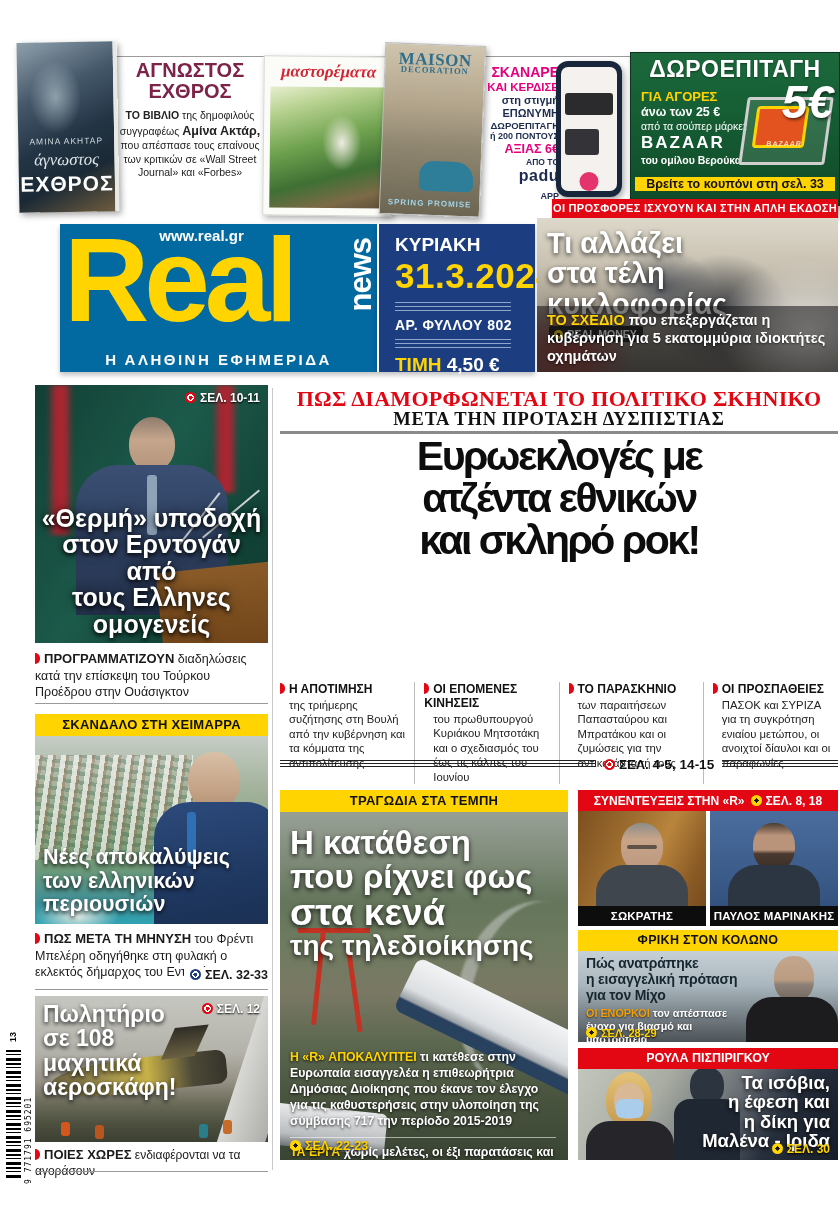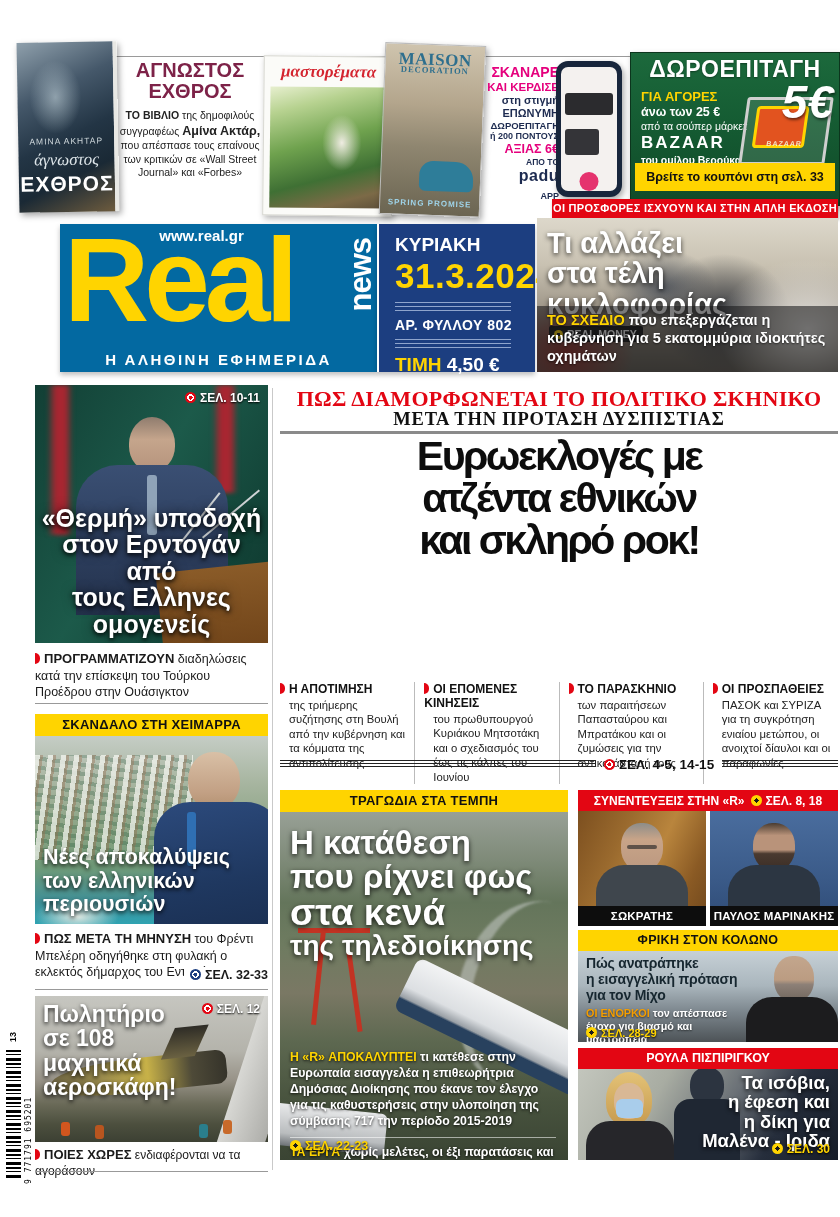--- a/index.html
+++ b/index.html
@@ -66,21 +66,21 @@
   .v-l2{font-weight:bold;font-size:12.5px;}
   .v-l3{font-size:10.5px;}
   .v-brand{font-weight:bold;font-size:17px;letter-spacing:2px;}
   .v-l4{font-weight:bold;font-size:10.5px;}
   .v-cart{position:absolute;right:10px;top:44px;width:80px;height:62px;border:3px solid #cfcfcf;border-radius:3px;
     transform:skewX(-8deg);background:rgba(235,235,235,.14);}
   .v-cart-inner{position:absolute;left:8px;top:6px;width:46px;height:36px;background:#e2531f;border:3px solid #ffd400;border-radius:4px;}
   .v-cart-label{position:absolute;left:0;right:0;top:40px;text-align:center;color:#f4e9c8;font-size:7px;font-weight:bold;letter-spacing:1px;}
   .v-amount{position:absolute;right:6px;top:26px;font-weight:bold;font-style:italic;font-size:46px;line-height:1;
     text-shadow:1px 2px 3px rgba(0,0,0,.55);z-index:2;}
-  .v-coupon{position:absolute;left:4px;right:4px;bottom:14px;background:#ffd400;color:#111;font-weight:bold;font-size:12.5px;text-align:center;padding:7px 0;}
+  .v-coupon{position:absolute;left:4px;right:4px;bottom:14px;background:#ffd400;color:#111;font-weight:bold;font-size:12.5px;text-align:center;padding:0 0;}
   .offers-strip{position:absolute;left:552px;top:199px;width:286px;height:19px;background:#e30613;color:#fff;
     font-weight:bold;font-size:11px;text-align:center;line-height:19px;letter-spacing:.3px;box-shadow:1px 2px 3px rgba(0,0,0,.3);}
   
   .mast-blue{position:absolute;left:60px;top:224px;width:317px;height:148px;background:#0369a1;box-shadow:0 3px 5px rgba(0,0,0,.25);}
   .mb-url{position:absolute;top:3px;left:0;right:34px;text-align:center;color:#fff;font-weight:bold;font-size:15px;}
   .mb-real{position:absolute;left:4px;top:-8px;font-size:118px;font-weight:bold;color:#ffd400;letter-spacing:-5px;line-height:1.1;}
   .mb-news{position:absolute;right:-2px;top:14px;writing-mode:vertical-rl;transform:rotate(180deg);color:#fff;
     font-weight:bold;font-size:31px;letter-spacing:-1px;}
   .mb-tag{position:absolute;bottom:4px;width:100%;text-align:center;color:#fff;font-weight:bold;font-size:15px;letter-spacing:2.5px;}
   .mast-date{position:absolute;left:377px;top:224px;width:158px;height:148px;background:#1c3e80;border-left:2px solid #fff;

